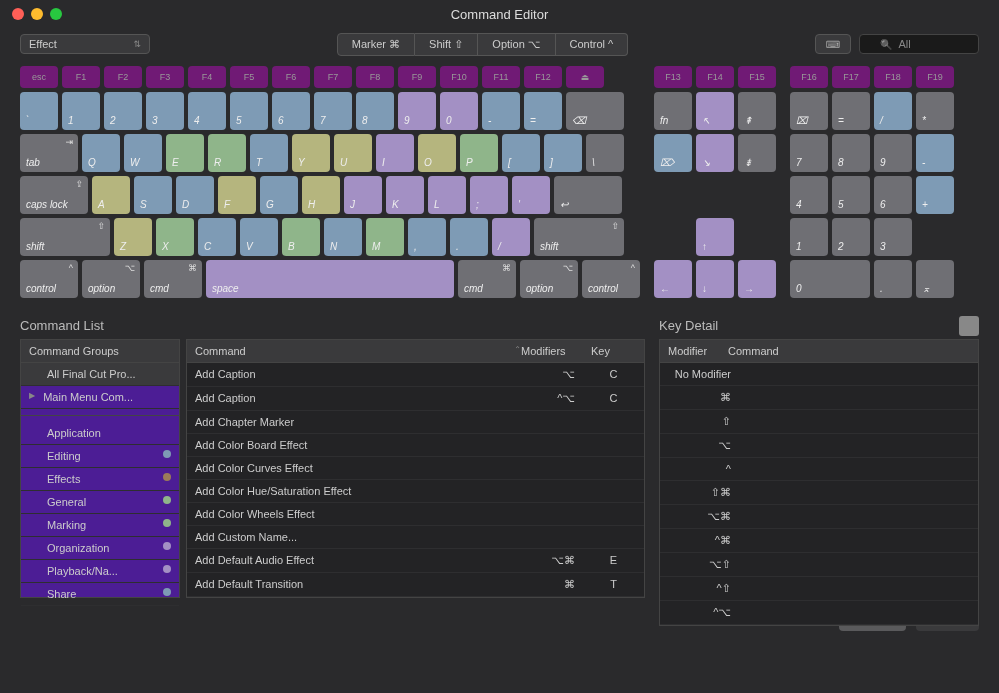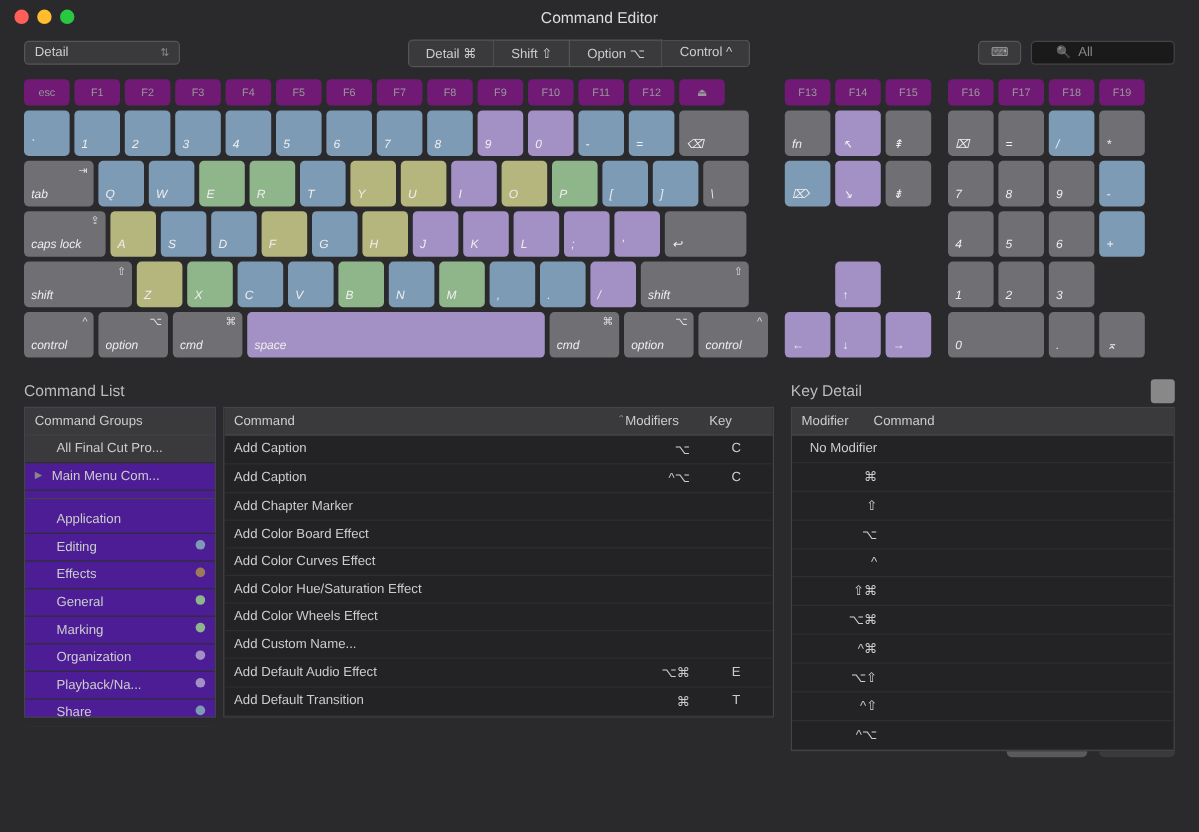--- a/index.html
+++ b/index.html
@@ -67,25 +67,25 @@
   <div class="traffic">
     <div class="dot red"></div>
     <div class="dot yellow"></div>
     <div class="dot green"></div>
   </div>
   <div class="title">Command Editor</div>
 </div>
 
 <div class="toolbar">
   <div class="dropdown">
-    <span>Detail</span>
+    <span>Effect</span>
     <span class="chev">⇅</span>
   </div>
   <div class="modbar">
-    <div class="modbtn">Detail ⌘</div>
+    <div class="modbtn">Marker ⌘</div>
     <div class="modbtn">Shift ⇧</div>
     <div class="modbtn">Option ⌥</div>
     <div class="modbtn">Control ^</div>
   </div>
   <div class="rightctrls">
     <div class="iconbtn">⌨</div>
     <div class="search">
         <span>All</span>
       </div>
   </div>

